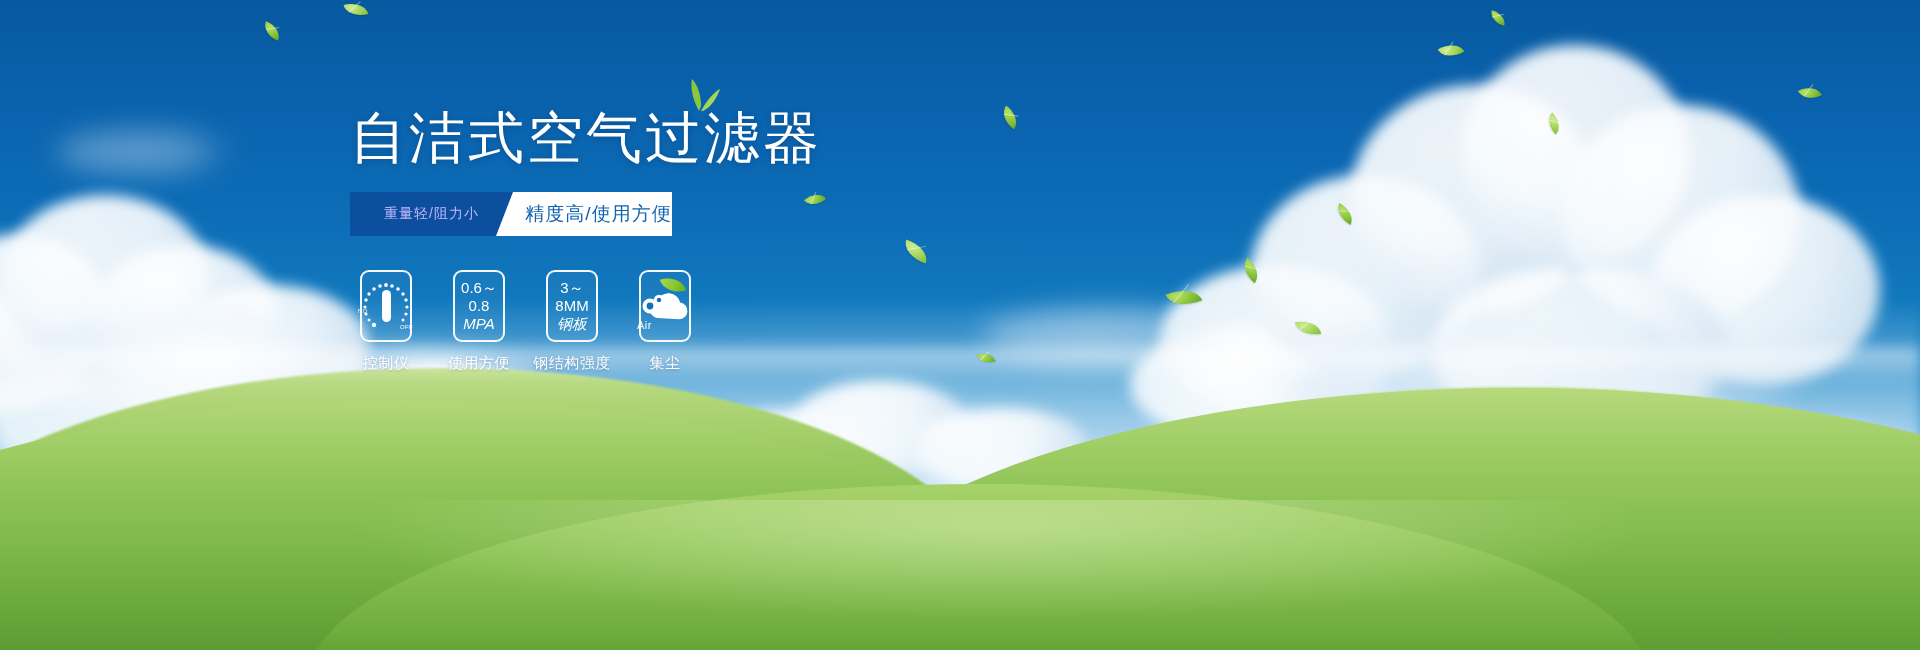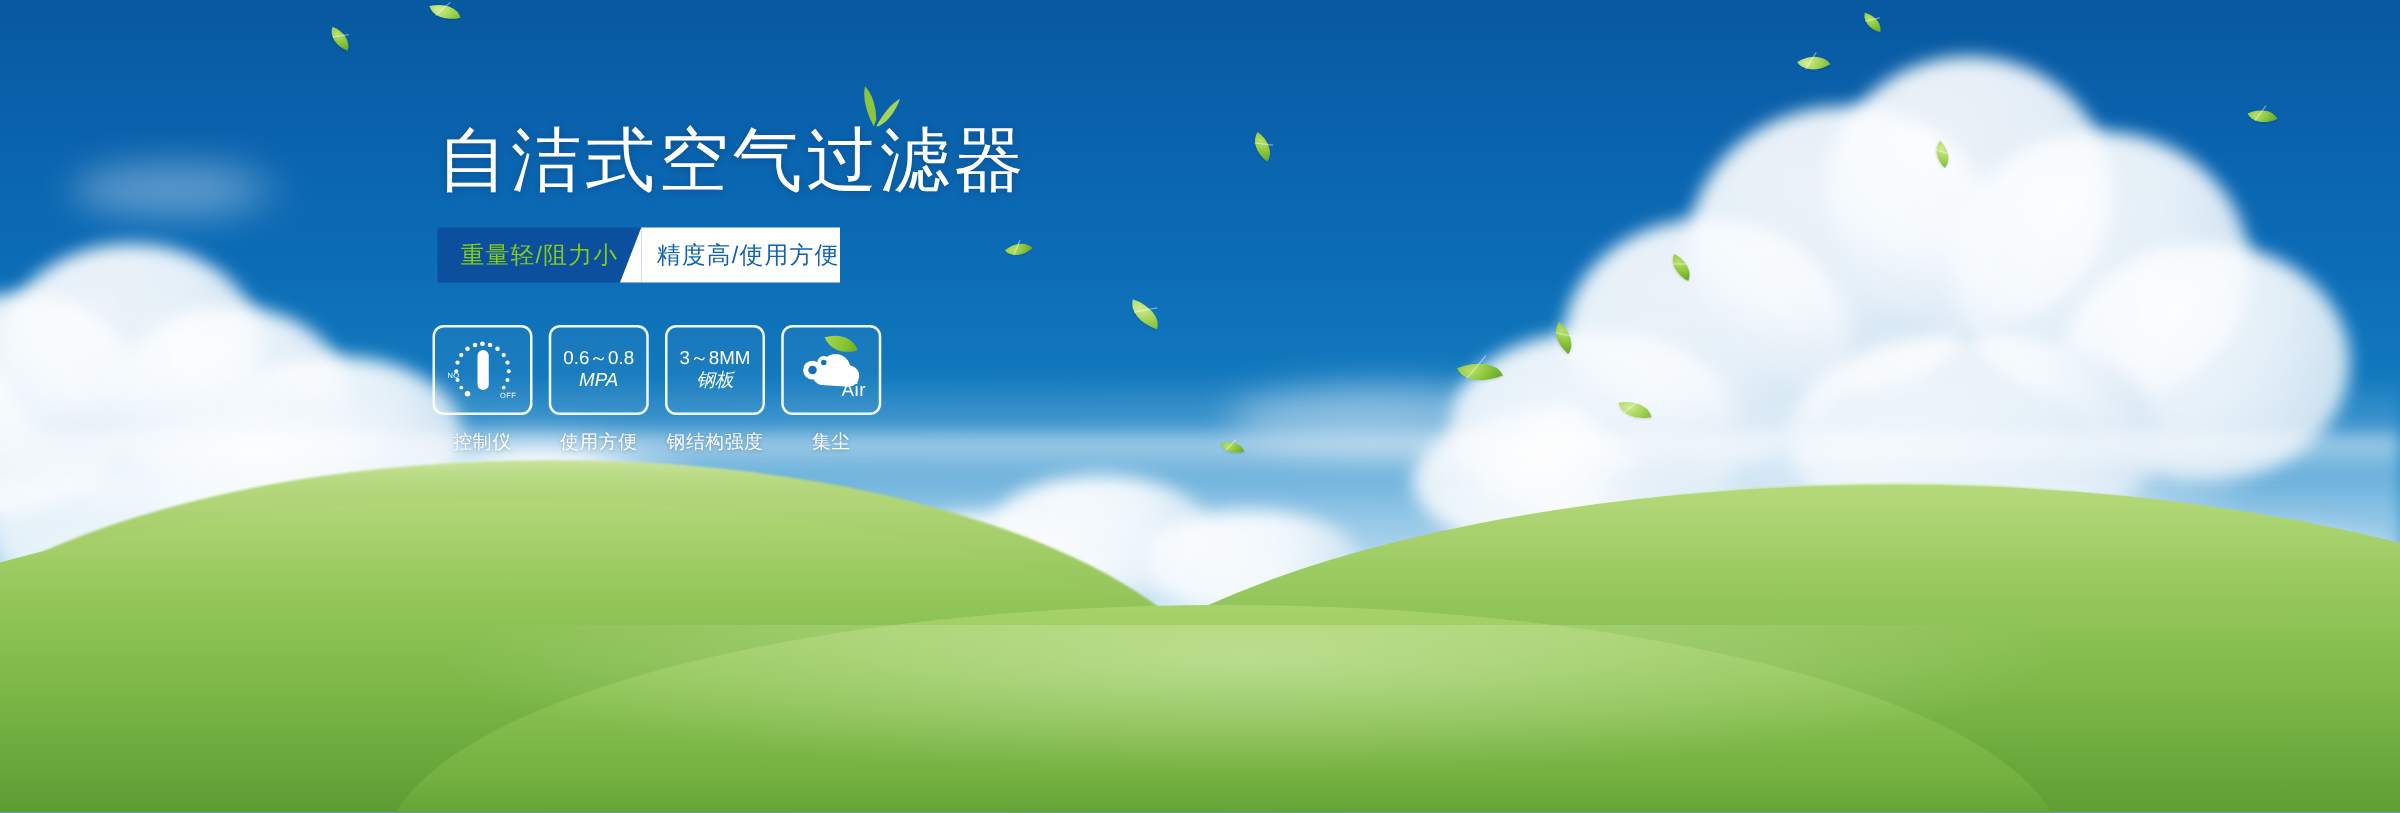--- a/index.html
+++ b/index.html
@@ -100,21 +100,21 @@
     content: ""; position: absolute; left: 14%; top: 50%;
     width: 74%; height: 1px;
     background: rgba(255,255,255,0.45);
     transform-origin: left center; transform: rotate(-28deg);
   }
   .leaf.pale { background: radial-gradient(ellipse at 30% 30%, #d0ec93 0%, #a8d65c 50%, #7cbb36 100%); }
 
   
   .content {
     position: absolute;
-    left: 350px; top: 100px;
+    left: 350px; top: 110px;
     width: 560px;
     z-index: 20;
   }
 
   .title-row { position: relative; }
   .title {
     font-size: 56px;
     line-height: 1;
     letter-spacing: 3px;
     color: #ffffff;
@@ -134,23 +134,23 @@
     display: flex;
     align-items: stretch;
     width: 322px;
     height: 44px;
     position: relative;
   }
   .tag-a {
     position: relative;
     flex: 0 0 163px;
     background: #0b4f9e;
-    color: #84cc16;
+    color: #c4b5fd;
     display: flex; align-items: center; justify-content: center;
-    font-size: 19px;
+    font-size: 14px;
     letter-spacing: 1px;
   }
   .tag-b {
     position: relative;
     flex: 1 1 auto;
     background: #ffffff;
     color: #0f63b0;
     display: flex; align-items: center; justify-content: center;
     font-size: 19px;
     letter-spacing: 1px;
@@ -175,21 +175,21 @@
   .features {
     margin-top: 34px;
     display: flex;
     gap: 21px;
   }
   .feature {
     width: 72px;
     display: flex; flex-direction: column; align-items: center;
   }
   .feature-box {
-    width: 80px; height: 72px;
+    width: 52px; height: 72px;
     border: 2px solid rgba(255,255,255,0.95);
     border-radius: 9px;
     display: flex; flex-direction: column;
     align-items: center; justify-content: center;
     color: #ffffff;
     background: rgba(255,255,255,0.04);
   }
   .feature-label {
     margin-top: 12px;
     font-size: 15px;
@@ -220,21 +220,21 @@
   .gauge .off { right: 1px; bottom: 1px; }
   .gauge svg { position: absolute; inset: 0; }
 
   
   .coil { width: 44px; height: 50px; }
 
   
   .airicon { position: relative; width: 56px; height: 48px; }
   .airicon .air-label {
     position: absolute; left: 0; right: 0; bottom: -1px;
-    text-align: right; font-size: 15px; color: #fff; letter-spacing: .5px;
+    text-align: left; font-size: 11px; color: #fff; letter-spacing: .5px;
   }
   .airicon .leafsprig {
     position: absolute; left: 25px; top: -6px;
     width: 22px; height: 18px;
     background: linear-gradient(135deg, #a8d84f 0%, #86c431 60%, #6aad22 100%);
     border-radius: 0 100% 0 100%;
     transform: rotate(-18deg);
   }
 </style>
 </head>

